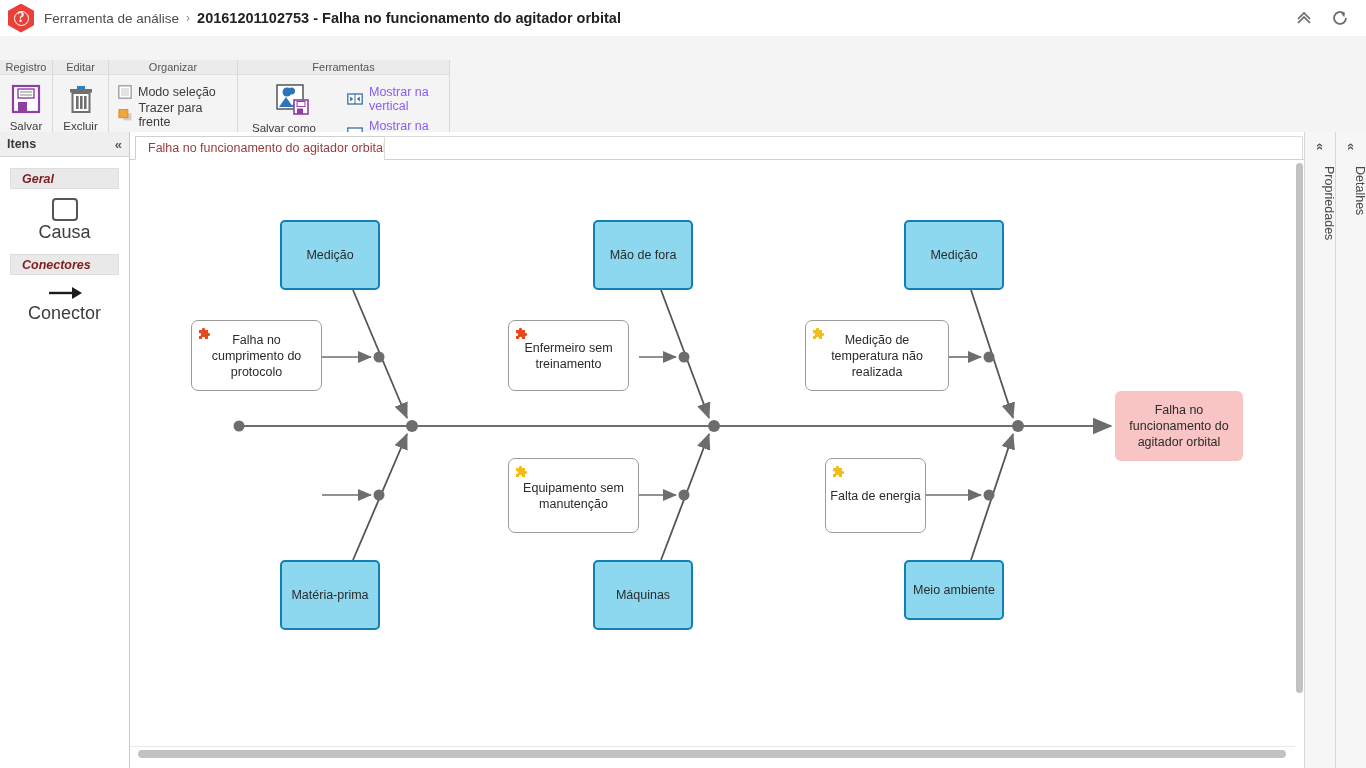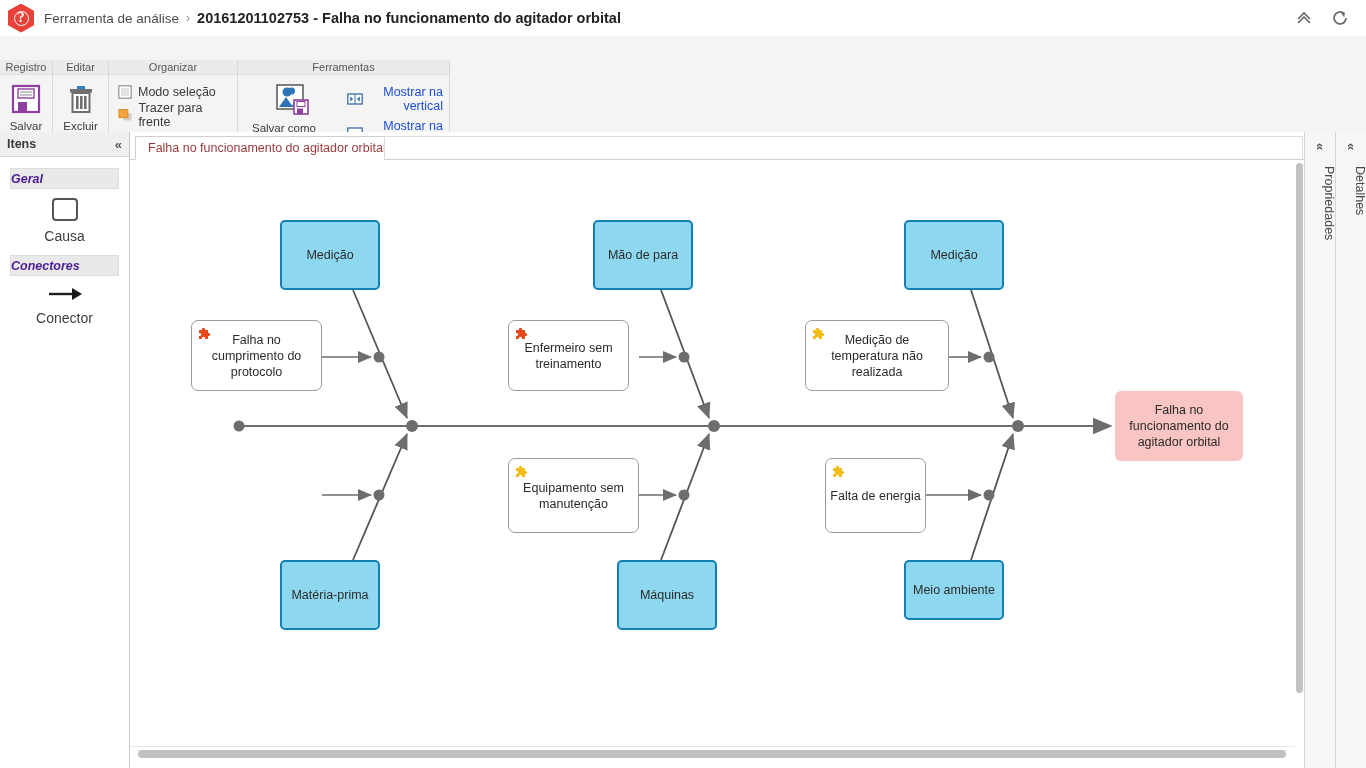--- a/index.html
+++ b/index.html
@@ -66,44 +66,44 @@
     cursor: pointer; padding-top: 3px;
   }
   .big-btn .lbl { font-size: 11.5px; color: #3b3b3b; margin-top: 5px; }
   .small-rows { display: flex; flex-direction: column; padding-top: 4px; }
   .small-btn {
     display: flex; align-items: center; gap: 6px; cursor: pointer;
     font-size: 12.5px; color: #3b3b3b; padding: 1px 3px;
   }
   .stack2 { display: flex; flex-direction: column; gap: 6px; padding-top: 5px; }
   .wrap2 { display:flex; align-items:center; gap:6px; cursor:pointer; }
-  .wrap2 .lbl2 { font-size: 12.5px; color: #1d4ed8; line-height: 14px; width: 74px; text-align: right; }
+  .wrap2 .lbl2 { font-size: 12.5px; color: #8b5cf6; line-height: 14px; width: 74px; text-align: left; }
 
   
   #left-panel {
     position: absolute; left: 0; top: 132px; width: 130px; height: 636px;
     background: #ffffff; border-right: 1px solid #c8c8c8;
   }
   #left-header {
     height: 25px; background: #efefef; border-bottom: 1px solid #d5d5d5;
     display: flex; align-items: center; padding: 0 7px;
   }
   #left-header .t { font-size: 12.5px; font-weight: bold; color: #3a3a3a; }
   #left-header .collapse { margin-left: auto; color: #555; font-size: 13px; cursor: pointer; font-weight: bold;}
   .sec-head {
     margin: 11px 10px 0 10px; height: 21px; background: #e9e9e9;
     border: 1px solid #dedede; display: flex; align-items: center;
-    font-size: 12.5px; font-style: italic;
-    font-weight: bold; color: #4c1d95;
+    padding-left: 11px; font-size: 12.5px; font-style: italic;
+    font-weight: bold; color: #7f1d1d;
   }
   .palette-item {
     margin-top: 9px; display: flex; flex-direction: column; align-items: center;
     cursor: pointer;
   }
-  .palette-item .cap { font-size: 14px; color: #3d3d3d; margin-top: 7px; }
+  .palette-item .cap { font-size: 18px; color: #3d3d3d; margin-top: 1px; }
   .causa-glyph {
     width: 26px; height: 23px; border: 2px solid #555; border-radius: 4px;
     background: #fff;
   }
 
   
   #canvas-wrap {
     position: absolute; left: 130px; top: 132px;
     width: 1174px; height: 636px; background: #ffffff;
   }
@@ -385,25 +385,25 @@
       <line x1="840" y1="130" x2="882" y2="258" stroke="#555" stroke-width="1.8" marker-end="url(#ar)"></line>
       <line x1="840" y1="400" x2="882" y2="274" stroke="#555" stroke-width="1.8" marker-end="url(#ar)"></line>
       <circle cx="887" cy="266" r="6" fill="#6d6d6d"></circle>
       <line x1="818" y1="197" x2="850" y2="197" stroke="#6d6d6d" stroke-width="1.6" marker-end="url(#ar)"></line>
       <circle cx="858" cy="197" r="5.5" fill="#6d6d6d"></circle>
       <line x1="795" y1="335" x2="850" y2="335" stroke="#6d6d6d" stroke-width="1.6" marker-end="url(#ar)"></line>
       <circle cx="858" cy="335" r="5.5" fill="#6d6d6d"></circle>
     </svg>
 
     <div class="cat-box" style="left:149px;top:60px;width:100px;height:70px">Medição</div>
-    <div class="cat-box" style="left:462px;top:60px;width:100px;height:70px">Mão de para</div>
+    <div class="cat-box" style="left:462px;top:60px;width:100px;height:70px">Mão de fora</div>
     <div class="cat-box" style="left:773px;top:60px;width:100px;height:70px">Medição</div>
 
     <div class="cat-box" style="left:149px;top:400px;width:100px;height:70px">Matéria-prima</div>
-    <div class="cat-box" style="left:486px;top:400px;width:100px;height:70px">Máquinas</div>
+    <div class="cat-box" style="left:462px;top:400px;width:100px;height:70px">Máquinas</div>
     <div class="cat-box" style="left:773px;top:400px;width:100px;height:60px">Meio ambiente</div>
 
     <div class="cause-box" style="left:60px;top:160px;width:131px;height:71px">
       <svg class="pz" viewBox="0 0 14 14">
         <path d="M1,4 h3 a1.6,1.6 0 1 1 3,0 h3 v3 a1.6,1.6 0 1 1 0,3 v3 h-3 a1.6,1.6 0 1 0 -3,0 h-3 v-3 a1.6,1.6 0 1 0 0,-3 z" fill="#e8491b"></path>
       </svg>
       <div class="ptxt">Falha no cumprimento do protocolo</div>
     </div>
 
 

